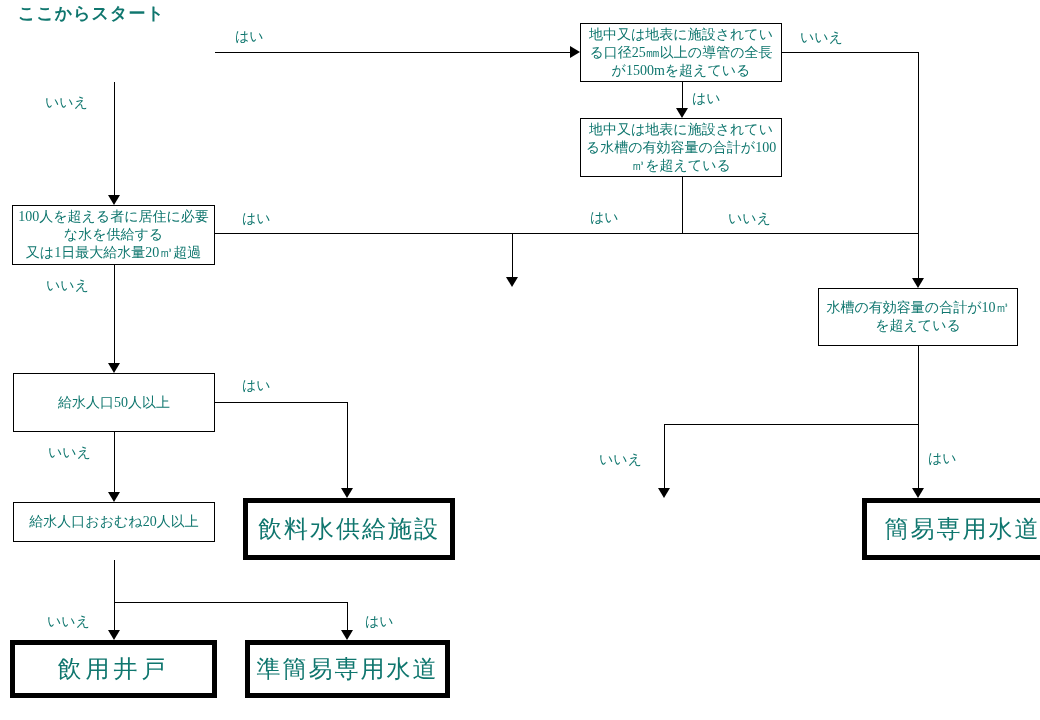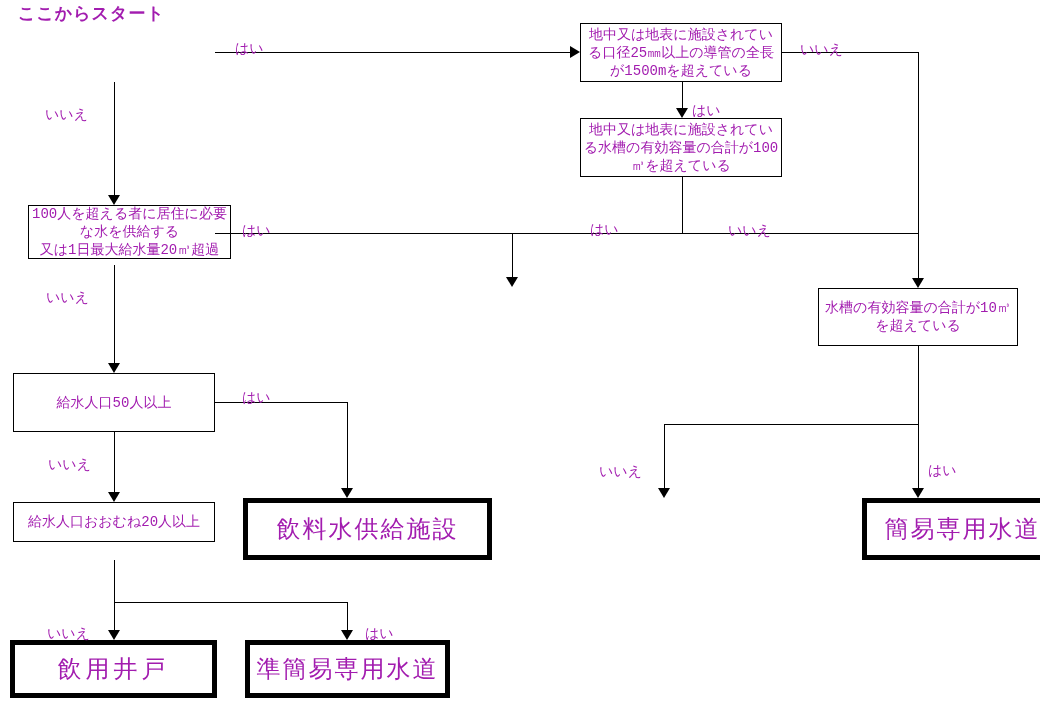--- a/index.html
+++ b/index.html
@@ -1,22 +1,22 @@
 <!DOCTYPE html>
 <html><head>
 <meta charset="utf-8">
 <style>
   html, body { margin: 0; padding: 0; background: #ffffff; }
   #canvas {
     position: relative;
     width: 1040px;
     height: 720px;
     background: #ffffff;
-    font-family: Liberation Mono, monospace;
-    color: #a21caf;
+    font-family: Liberation Serif, serif;
+    color: #0f766e;
     overflow: hidden;
   }
   .title {
     position: absolute;
     font-weight: bold;
     font-size: 17px;
     letter-spacing: 1px;
     white-space: nowrap;
   }
   .dbox {
@@ -56,52 +56,51 @@
   .arr-r {
     position: absolute; width: 0; height: 0;
     border-top: 6px solid transparent;
     border-bottom: 6px solid transparent;
     border-left: 10px solid #000;
   }
   .elabel {
     position: absolute;
     font-size: 14px;
     white-space: nowrap;
-    margin-top: 12px;
   }
 </style>
 </head>
 <body>
 
 <div id="canvas">
 
   <div class="title" style="left:18px; top:2px;">ここからスタート</div>
 
 
   <div class="dbox" style="left:580px; top:23px; width:202px; height:59px;">地中又は地表に施設されてい
 る口径25㎜以上の導管の全長
 が1500mを超えている</div>
 
   <div class="dbox" style="left:580px; top:118px; width:202px; height:59px;">地中又は地表に施設されてい
 る水槽の有効容量の合計が100
 ㎥を超えている</div>
 
-  <div class="dbox" style="left:28px; top:205px; width:203px; height:54px;text-align:center;">100人を超える者に居住に必要
+  <div class="dbox" style="left:12px; top:205px; width:203px; height:60px;text-align:center;">100人を超える者に居住に必要
 な水を供給する
 又は1日最大給水量20㎥超過</div>
 
   <div class="dbox" style="left:818px; top:288px; width:200px; height:58px;">水槽の有効容量の合計が10㎥
 を超えている</div>
 
   <div class="dbox" style="left:13px; top:373px; width:202px; height:59px;">給水人口50人以上</div>
 
   <div class="dbox" style="left:13px; top:502px; width:202px; height:40px;text-align:center;">給水人口おおむね20人以上</div>
 
 
-  <div class="rbox" style="left:243px; top:498px; width:249px; height:62px;">飲料水供給施設</div>
+  <div class="rbox" style="left:243px; top:498px; width:212px; height:62px;">飲料水供給施設</div>
 
 
   <div class="rbox" style="left:862px; top:498px; width:201px; height:62px;">簡易専用水道</div>
 
   <div class="rbox" style="left:10px; top:640px; width:207px; height:58px; letter-spacing:4px;">飲用井戸</div>
 
   <div class="rbox" style="left:245px; top:640px; width:205px; height:58px;">準簡易専用水道</div>
 
   <div class="hline" style="left:215px; top:52px; width:356px;"></div>
   <div class="arr-r" style="left:570px; top:46px;"></div>

